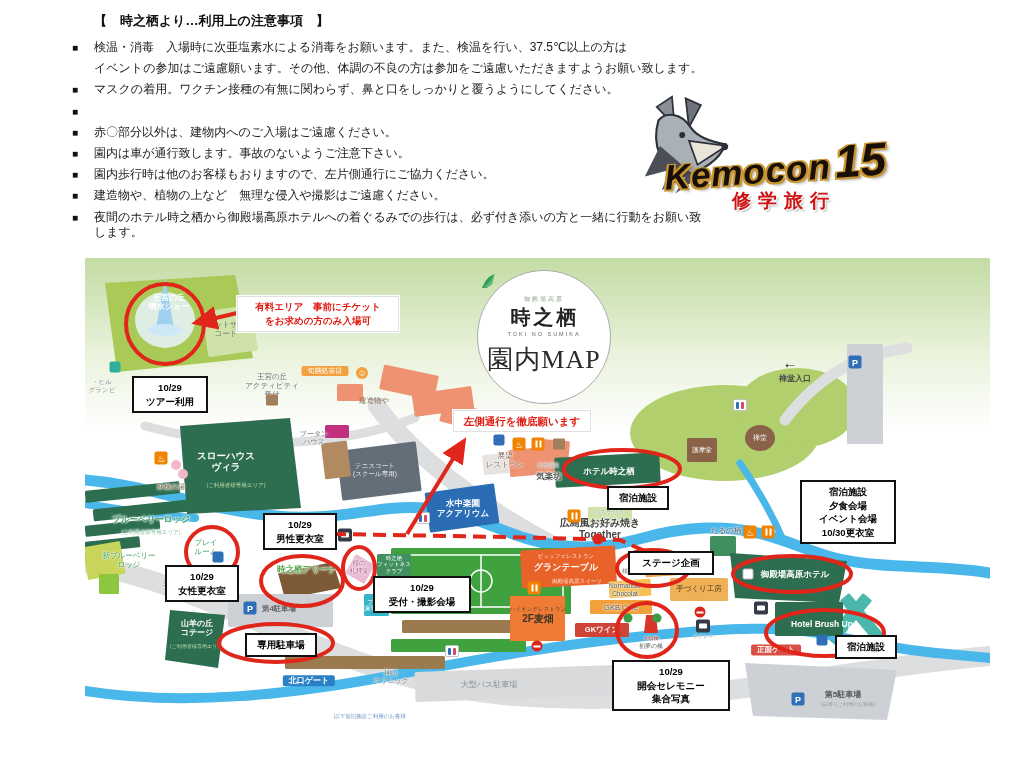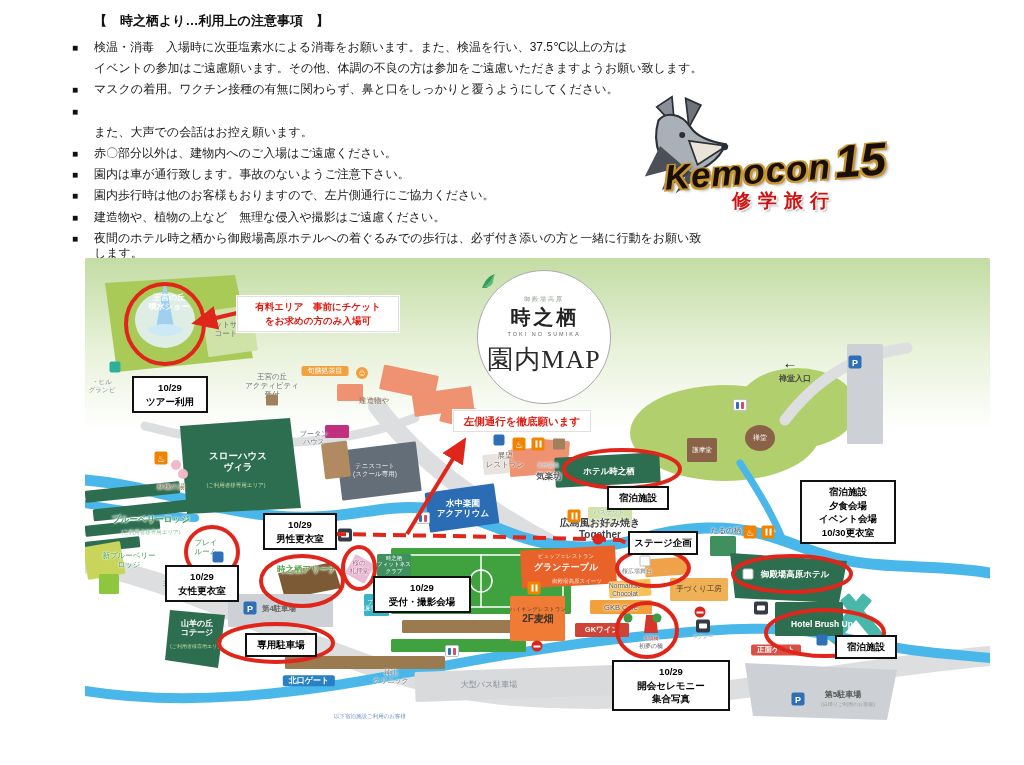--- a/index.html
+++ b/index.html
@@ -74,24 +74,20 @@
         <div class="notice-line">
           <span class="notice-bullet"></span>
           <span>イベントの参加はご遠慮願います。その他、体調の不良の方は参加をご遠慮いただきますようお願い致します。</span>
         </div>
         <div class="notice-line">
           <span class="notice-bullet">■</span>
           <span>マスクの着用。ワクチン接種の有無に関わらず、鼻と口をしっかりと覆うようにしてください。</span>
         </div>
         <div class="notice-line">
           <span class="notice-bullet">■</span>
-        </div>
-        <div class="notice-line">
-          <span class="notice-bullet"></span>
-          <span>また、大声での会話はお控え願います。</span>
         </div>
         <div class="notice-line">
           <span class="notice-bullet">■</span>
           <span>赤〇部分以外は、建物内へのご入場はご遠慮ください。</span>
         </div>
         <div class="notice-line">
           <span class="notice-bullet">■</span>
           <span>園内は車が通行致します。事故のないようご注意下さい。</span>
         </div>
         <div class="notice-line">
@@ -216,21 +212,21 @@
 アクティビティ
 受付</div>
         <div class="place" style="left: 240px; top: 113px; font-size: 7px; color: rgb(255, 255, 255); background: rgb(243, 160, 62); padding: 1px 6px; border-radius: 2px;">旬膳処茶目</div>
         <div class="place" style="left: 289px; top: 143px; font-size: 7.5px; color: rgb(138, 109, 85);">建造物や</div>
         <div class="place" style="left: 705px; top: 105px; font-size: 15px; color: rgb(34, 34, 34); font-weight: bold;">←</div>
         <div class="place" style="left: 710px; top: 121px; font-size: 8px; color: rgb(68, 68, 68); font-weight: bold;">禅堂入口</div>
         <div class="place" style="left: 675px; top: 180px; font-size: 7px; color: rgb(255, 255, 255);">禅堂</div>
         <div class="place" style="left: 617px; top: 192px; font-size: 6.5px; color: rgb(255, 255, 255);">護摩堂</div>
         <div class="place" style="left: 229px; top: 180px; font-size: 7px; color: rgb(107, 112, 120); text-shadow: rgb(255, 255, 255) 0px 0px 2px, rgb(255, 255, 255) 0px 0px 2px, rgb(255, 255, 255) 0px 0px 3px;">ブータン
 ハウス</div>
-        <div class="place" style="left: 153px; top: 203px; font-size: 9.5px; color: rgb(255, 255, 255); font-weight: bold;">スローハウス
+        <div class="place" style="left: 141px; top: 203px; font-size: 9.5px; color: rgb(255, 255, 255); font-weight: bold;">スローハウス
 ヴィラ</div>
         <div class="place" style="left: 151px; top: 227px; font-size: 5.5px; color: rgb(185, 216, 162);">(ご利用者様専用エリア)</div>
         <div class="place" style="left: 86px; top: 229px; font-size: 7px; color: rgb(138, 109, 78); text-shadow: rgb(255, 255, 255) 0px 0px 2px, rgb(255, 255, 255) 0px 0px 2px, rgb(255, 255, 255) 0px 0px 3px;">林檎の湯</div>
         <div class="place" style="left: 290px; top: 212px; font-size: 6.5px; color: rgb(232, 234, 236);">テニスコート
 (スクール専用)</div>
         <div class="place" style="left: 66px; top: 261px; font-size: 8.5px; color: rgb(63, 156, 93); font-weight: bold; text-shadow: rgb(255, 255, 255) 0px 0px 2px, rgb(255, 255, 255) 0px 0px 2px, rgb(255, 255, 255) 0px 0px 3px;">ブルーベリーロッジ</div>
         <div class="place" style="left: 66px; top: 274px; font-size: 5.5px; color: rgb(143, 196, 164); text-shadow: rgb(255, 255, 255) 0px 0px 2px, rgb(255, 255, 255) 0px 0px 2px, rgb(255, 255, 255) 0px 0px 3px;">(ご利用者様専用エリア)</div>
         <div class="place" style="left: 44px; top: 303px; font-size: 7.5px; color: rgb(63, 156, 93); text-shadow: rgb(255, 255, 255) 0px 0px 2px, rgb(255, 255, 255) 0px 0px 2px, rgb(255, 255, 255) 0px 0px 3px;">新ブルーベリー
 ロッジ</div>
         <div class="place" style="left: 58px; top: 331px; font-size: 7.5px; color: rgb(63, 156, 93); text-shadow: rgb(255, 255, 255) 0px 0px 2px, rgb(255, 255, 255) 0px 0px 2px, rgb(255, 255, 255) 0px 0px 3px; margin-left: 41px;">ミーティング
@@ -382,21 +378,21 @@
         <div class="blackbox" style="white-space: pre-line; left: 47px; top: 118px; width: 76px;">10/29
 ツアー利用</div>
         <div class="blackbox" style="white-space: pre-line; left: 178px; top: 255px; width: 74px;">10/29
 男性更衣室</div>
         <div class="blackbox" style="white-space: pre-line; left: 80px; top: 307px; width: 74px;">10/29
 女性更衣室</div>
         <div class="blackbox" style="white-space: pre-line; left: 288px; top: 318px; width: 98px;">10/29
 受付・撮影会場</div>
         <div class="blackbox" style="white-space: pre-line; left: 160px; top: 375px; width: 72px;">専用駐車場</div>
         <div class="blackbox" style="white-space: pre-line; left: 522px; top: 228px; width: 62px;">宿泊施設</div>
-        <div class="blackbox" style="white-space: pre-line; left: 543px; top: 273px; width: 70px;">ステージ企画</div>
+        <div class="blackbox" style="white-space: pre-line; left: 543px; top: 293px; width: 86px;">ステージ企画</div>
         <div class="blackbox" style="white-space: pre-line; left: 715px; top: 222px; width: 96px;">宿泊施設
 夕食会場
 イベント会場
 10/30更衣室</div>
         <div class="blackbox" style="white-space: pre-line; left: 527px; top: 402px; width: 118px;">10/29
 開会セレモニー
 集合写真</div>
         <div class="blackbox" style="white-space: pre-line; left: 750px; top: 377px; width: 62px;">宿泊施設</div>
         <div class="rednote" style="white-space: pre-line; font-size: 9.5px; left: 152px; top: 38px; width: 162px;">有料エリア　事前にチケット
 をお求めの方のみ入場可</div>

